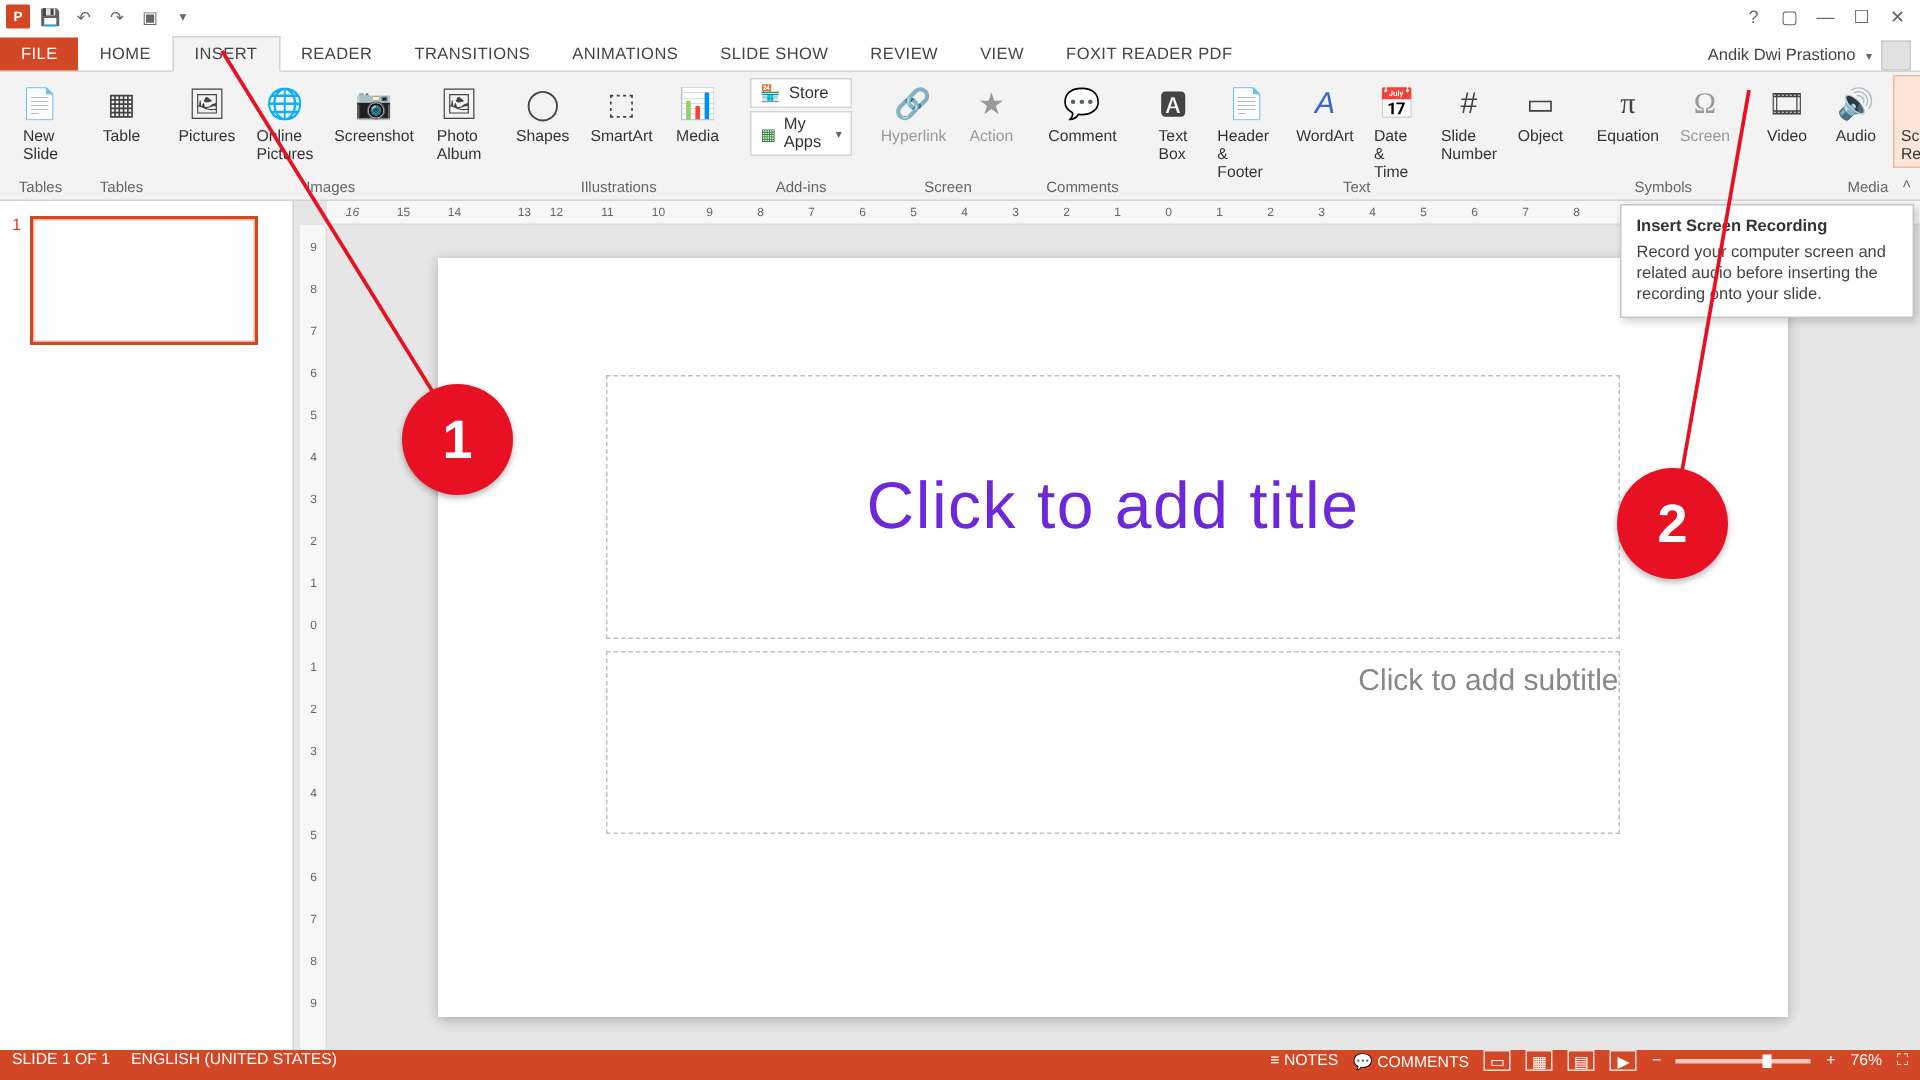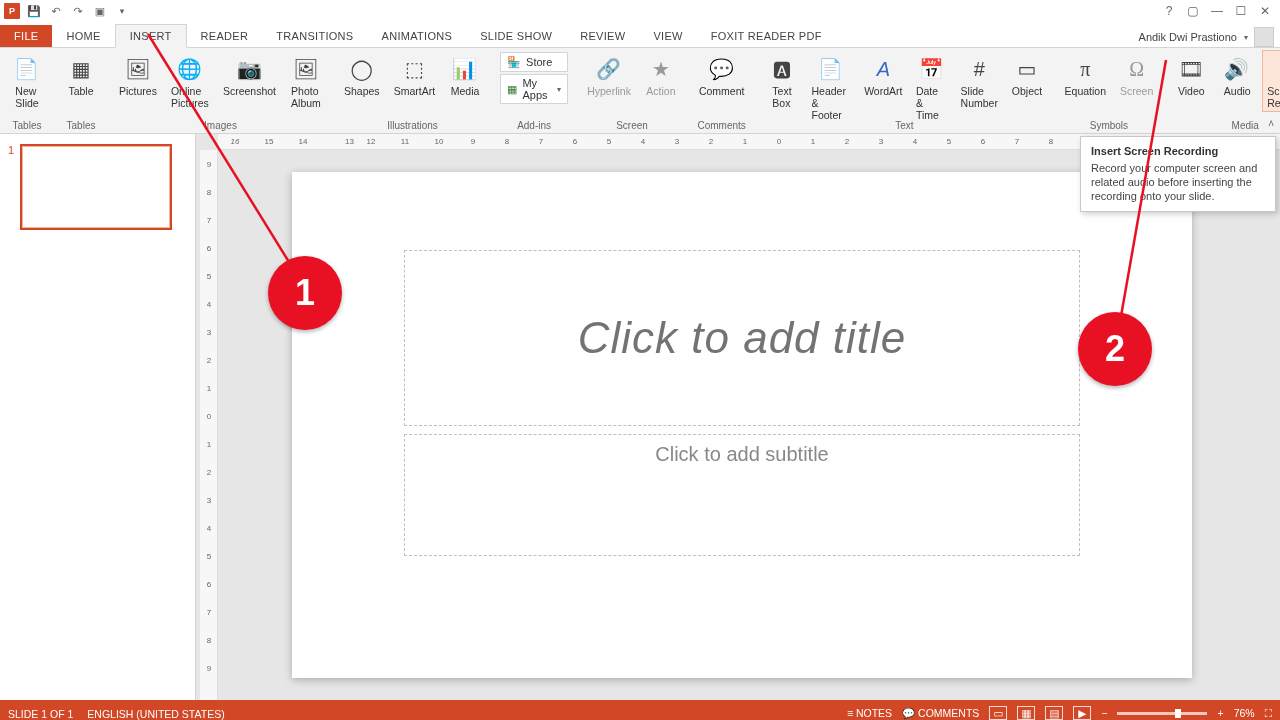--- a/index.html
+++ b/index.html
@@ -38,25 +38,25 @@
   .thumb-num { font-size:11px; color:#d24726;}
   .thumb { width:152px; height:86px; background:#fff; border:2px solid #d24726; box-shadow:0 0 0 1px #f0b89a inset;}
   .ruler-h { position:absolute; left:218px; right:0; top:0; height:16px; background:#f7f7f7; border-bottom:1px solid #ddd; font-size:8px; color:#666; overflow:hidden;}
   .ruler-h .ticks { position:absolute; left:0; top:0; height:100%; display:flex; align-items:center;}
   .ruler-v { position:absolute; left:200px; top:16px; bottom:0; width:18px; background:#f7f7f7; border-right:1px solid #ddd; font-size:8px; color:#666;}
   .ruler-v .tick { position:absolute; left:3px; width:12px; text-align:center;}
   .canvas-wrap { position:absolute; left:218px; right:0; top:16px; bottom:0; overflow:auto; background:#e6e6e6;}
   .slide { position:absolute; left:74px; top:22px; width:900px; height:506px; background:#fff; box-shadow:0 2px 8px rgba(0,0,0,0.25);}
   .ph { position:absolute; border:1px dashed #bfbfbf;}
   .ph-title { left:112px; top:78px; width:676px; height:176px; display:flex; align-items:center; justify-content:center;}
-  .ph-title span { font-size:44px; color:#737373; font-weight:300; letter-spacing:1px;font-style:italic;}
-  .ph-sub { left:112px; top:262px; width:676px; height:122px; text-align:center; padding-top:8px;}
+  .ph-title span { font-size:44px; color:#6d28d9; font-weight:300; letter-spacing:1px;}
+  .ph-sub { left:112px; top:262px; width:676px; height:122px; text-align:right; padding-top:8px;}
   .ph-sub span { font-size:20px; color:#888;}
 
-  .status-bar { position:absolute; left:0; right:0; bottom:0; height:20px; background:#d24726; color:#fff; display:flex; align-items:flex-end; font-size:10.5px; padding:0 8px; gap:14px;}
+  .status-bar { position:absolute; left:0; right:0; bottom:0; height:20px; background:#d24726; color:#fff; display:flex; align-items:flex-start; font-size:10.5px; padding:0 8px; gap:14px;}
   .status-right { margin-left:auto; display:flex; align-items:center; gap:10px;}
   .view-btn { width:18px; height:14px; border:1px solid rgba(255,255,255,0.8); display:flex; align-items:center; justify-content:center; cursor:pointer;}
   .zoom-slider { width:90px; height:3px; background:rgba(255,255,255,0.7); position:relative;}
   .zoom-slider .thumb-z { position:absolute; top:-3px; left:58px; width:6px; height:9px; background:#fff;}
 
   .tooltip { position:absolute; right:4px; top:136px; width:196px; background:#fff; border:1px solid #c8c8c8; box-shadow:2px 2px 6px rgba(0,0,0,0.2); padding:8px 10px; font-size:11px; color:#444; z-index:50;}
   .tooltip .tt-title { font-weight:bold; margin-bottom:4px; color:#333; font-size:11px;}
   .tooltip .tt-body { line-height:14px;}
 
   .callout { position:absolute; width:74px; height:74px; border-radius:50%; background:#e81123; color:#fff; display:flex; align-items:center; justify-content:center; font-size:36px; font-weight:bold; z-index:60; box-shadow:0 2px 4px rgba(0,0,0,0.3);}

